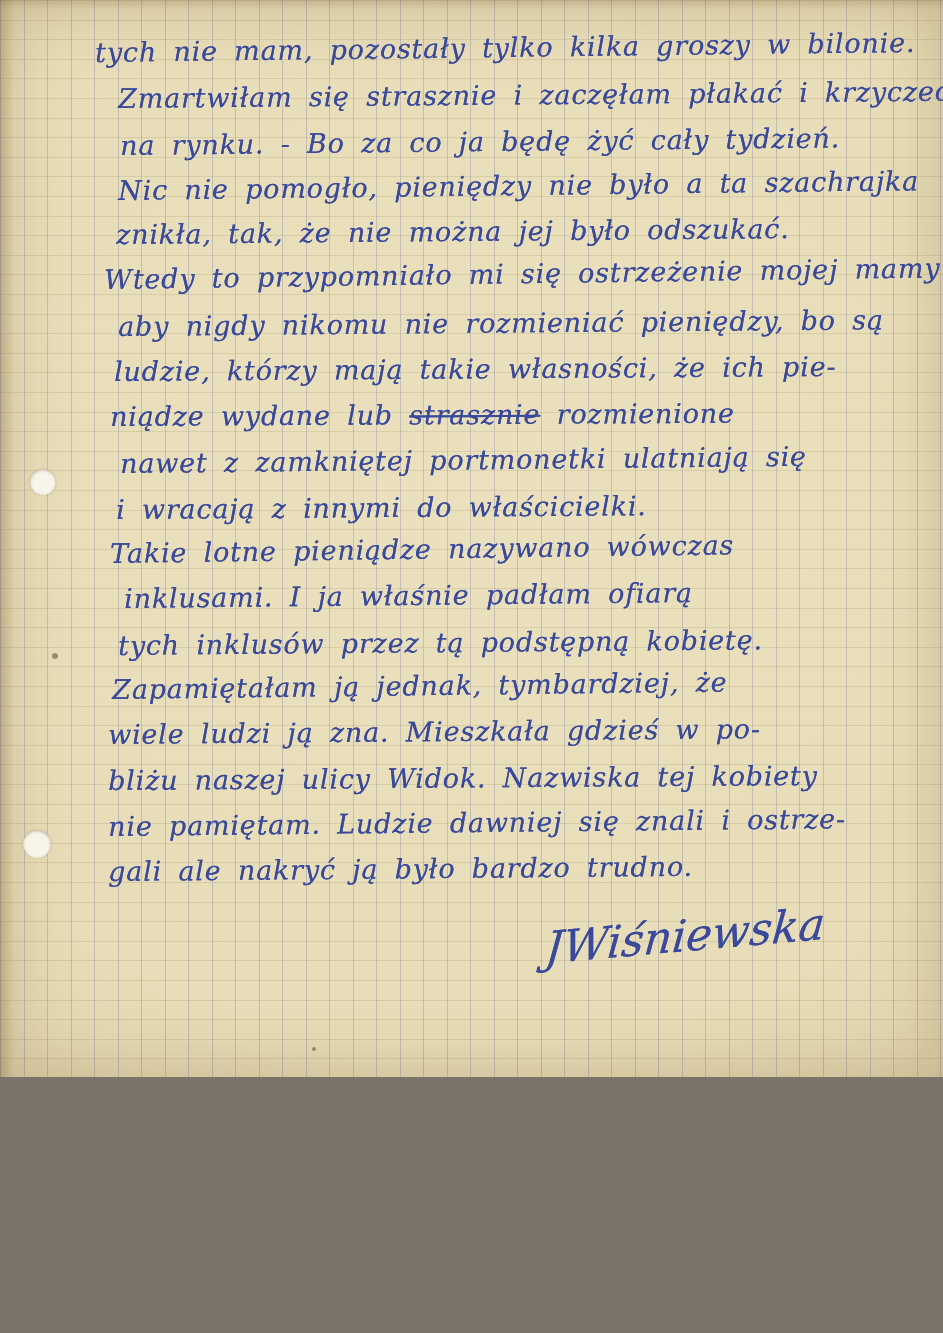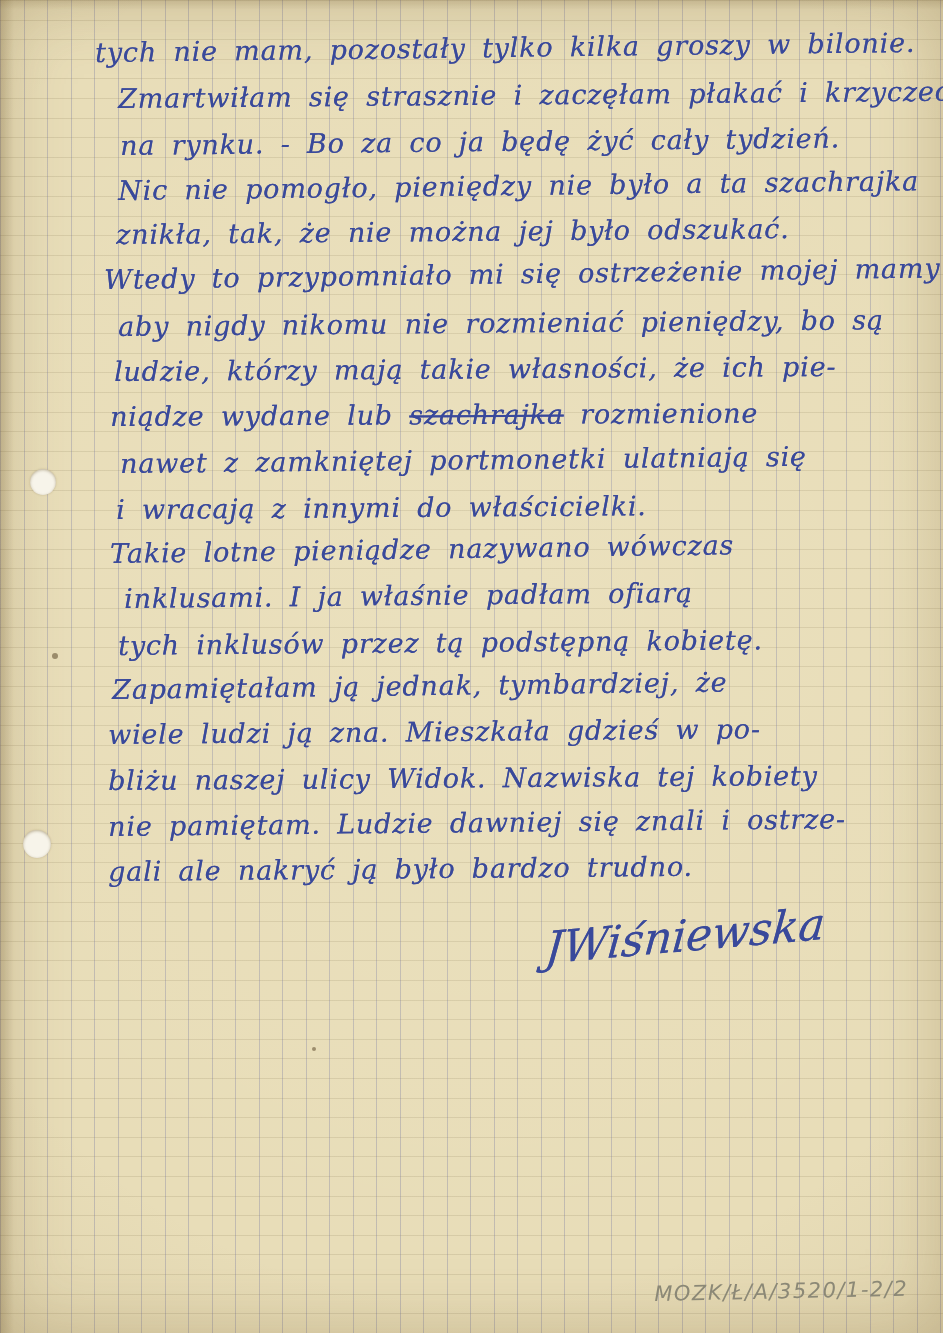--- a/index.html
+++ b/index.html
@@ -1,18 +1,18 @@
 <!DOCTYPE html>
 <html><head>
 <meta charset="utf-8">
 <style>
   html,body{margin:0;padding:0;background:#7a7468;}
   #page{
     position:relative;
-    width:943px;height:1333px;
+    width:943px;height:1077px;
     margin:0 auto;
     overflow:hidden;
     background-color:#e8ddb8;
     background-image:
       radial-gradient(120% 95% at 50% 45%, rgba(255,252,238,0.10) 0%, rgba(0,0,0,0) 55%, rgba(121,94,47,0.18) 100%),
       repeating-linear-gradient(to right,  rgba(102,106,158,0.30) 0px, rgba(102,106,158,0.30) 1px, rgba(0,0,0,0) 1px, rgba(0,0,0,0) 23.5px),
       repeating-linear-gradient(to bottom, rgba(150,137,100,0.22) 0px, rgba(150,137,100,0.22) 1px, rgba(0,0,0,0) 1px, rgba(0,0,0,0) 19.6px);
     box-shadow: inset 0 0 70px rgba(110,85,38,0.28);
     font-family:"DejaVu Serif","Liberation Serif",serif;
   }
@@ -81,21 +81,21 @@
 
   <div id="handwriting-layer">
       <div class="hw-line" style="left: 95px; top: 36px; transform: rotate(-0.7deg);">tych nie mam, pozostały tylko kilka groszy w bilonie.</div>
       <div class="hw-line" style="left: 118px; top: 82px; transform: rotate(-0.5deg);">Zmartwiłam się strasznie i zaczęłam płakać i krzyczeć</div>
       <div class="hw-line" style="left: 120px; top: 129px; transform: rotate(-0.6deg);">na rynku. - Bo za co ja będę żyć cały tydzień.</div>
       <div class="hw-line" style="left: 118px; top: 174px; transform: rotate(-0.7deg);">Nic nie pomogło, pieniędzy nie było a ta szachrajka</div>
       <div class="hw-line" style="left: 116px; top: 218px; transform: rotate(-0.5deg);">znikła, tak, że nie można jej było odszukać.</div>
       <div class="hw-line" style="left: 104px; top: 263px; transform: rotate(-0.8deg);">Wtedy to przypomniało mi się ostrzeżenie mojej mamy</div>
       <div class="hw-line" style="left: 118px; top: 310px; transform: rotate(-0.5deg);">aby nigdy nikomu nie rozmieniać pieniędzy, bo są</div>
       <div class="hw-line" style="left: 114px; top: 355px; transform: rotate(-0.4deg);">ludzie, którzy mają takie własności, że ich pie-</div>
-      <div class="hw-line" style="left: 110px; top: 400px; transform: rotate(-0.3deg);"><span>niądze wydane lub </span><span class="strike">szachrajka</span><span> rozmienione</span></div>
+      <div class="hw-line" style="left: 110px; top: 400px; transform: rotate(-0.3deg);"><span>niądze wydane lub </span><span class="strike">strasznie</span><span> rozmienione</span></div>
       <div class="hw-line" style="left: 120px; top: 447px; transform: rotate(-0.6deg);">nawet z zamkniętej portmonetki ulatniają się</div>
       <div class="hw-line" style="left: 116px; top: 493px; transform: rotate(-0.4deg);">i wracają z innymi do właścicielki.</div>
       <div class="hw-line" style="left: 110px; top: 537px; transform: rotate(-0.8deg);">Takie lotne pieniądze nazywano wówczas</div>
       <div class="hw-line" style="left: 124px; top: 582px; transform: rotate(-0.6deg);">inklusami. I ja właśnie padłam ofiarą</div>
       <div class="hw-line" style="left: 118px; top: 629px; transform: rotate(-0.5deg);">tych inklusów przez tą podstępną kobietę.</div>
       <div class="hw-line" style="left: 112px; top: 673px; transform: rotate(-0.7deg);">Zapamiętałam ją jednak, tymbardziej, że</div>
       <div class="hw-line" style="left: 108px; top: 718px; transform: rotate(-0.5deg);">wiele ludzi ją zna. Mieszkała gdzieś w po-</div>
       <div class="hw-line" style="left: 108px; top: 764px; transform: rotate(-0.4deg);">bliżu naszej ulicy Widok. Nazwiska tej kobiety</div>
       <div class="hw-line" style="left: 108px; top: 810px; transform: rotate(-0.6deg);">nie pamiętam. Ludzie dawniej się znali i ostrze-</div>
       <div class="hw-line" style="left: 108px; top: 855px; transform: rotate(-0.5deg);">gali ale nakryć ją było bardzo trudno.</div>

